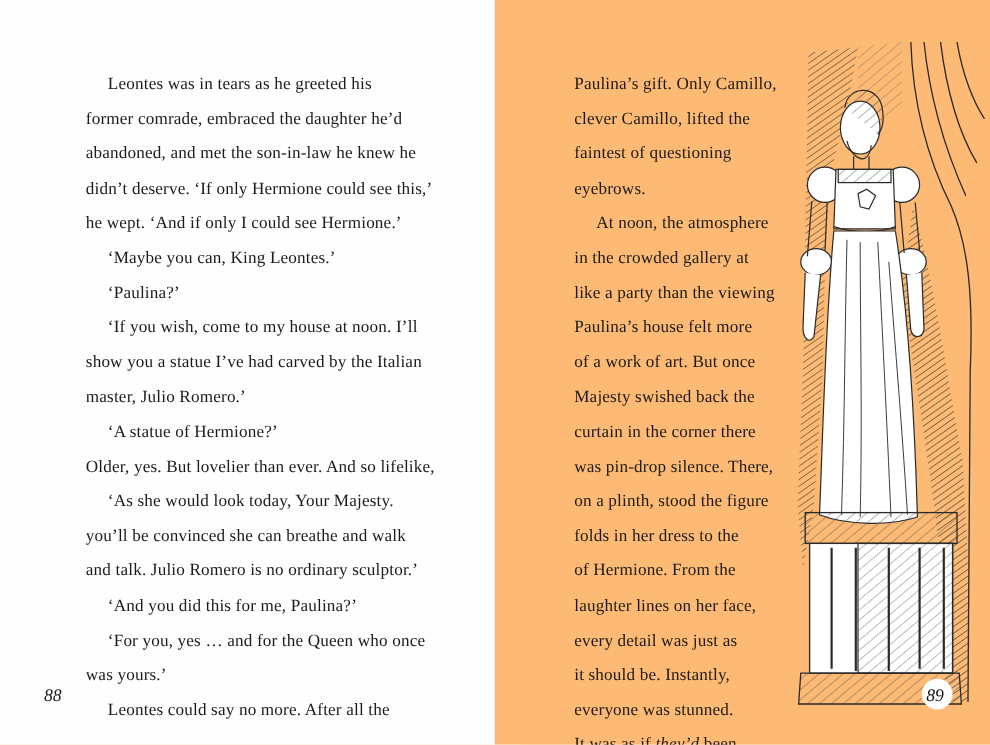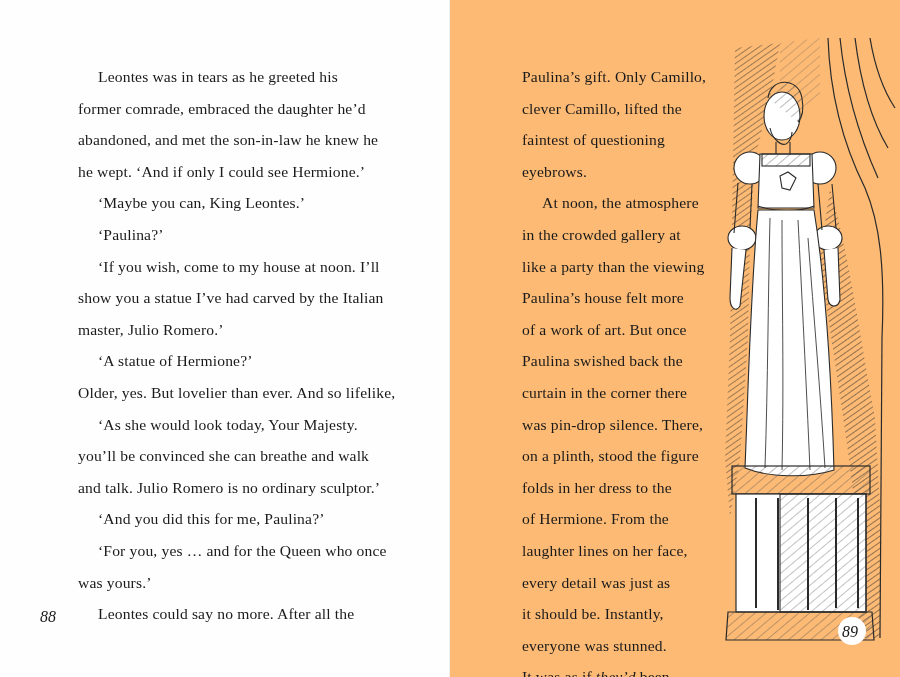--- a/index.html
+++ b/index.html
@@ -25,32 +25,33 @@
     letter-spacing: 0.15px;
   }
   .left-text { left: 78px; top: 61px; width: 310px; }
   .right-text { left: 522px; top: 61px; width: 178px; }
   .line { display: block; white-space: nowrap; height: 31.6px; }
   .line.indent { padding-left: 20px; }
   .line em { font-style: italic; }
   .page-num {
     position: absolute; font-style: italic; font-size: 16px;
   }
-  .page-num-left { left: 40px; top: 608px; }
+  .page-num-left { left: 40px; top: 624px; }
   .illustration { position: absolute; left: 710px; top: 38px; width: 190px; height: 620px; }
 </style>
 </head>
 <body>
 
 <div class="spread">
   <div class="page page-left">
     <div class="text-block left-text" id="left-text">
         <span class="line indent">Leontes was in tears as he greeted his</span>
         <span class="line">former comrade, embraced the daughter he’d</span>
         <span class="line">abandoned, and met the son-in-law he knew he</span>
+        <span class="line">didn’t deserve. ‘If only Hermione could see this,’</span>
         <span class="line">he wept. ‘And if only I could see Hermione.’</span>
         <span class="line indent">‘Maybe you can, King Leontes.’</span>
         <span class="line indent">‘Paulina?’</span>
         <span class="line indent">‘If you wish, come to my house at noon. I’ll</span>
         <span class="line">show you a statue I’ve had carved by the Italian</span>
         <span class="line">master, Julio Romero.’</span>
         <span class="line indent">‘A statue of Hermione?’</span>
         <span class="line">Older, yes. But lovelier than ever. And so lifelike,</span>
         <span class="line indent">‘As she would look today, Your Majesty.</span>
         <span class="line">you’ll be convinced she can breathe and walk</span>
@@ -67,21 +68,21 @@
     <div class="text-block right-text" style="left:72px;" id="right-text">
         <span class="line">Paulina’s gift. Only Camillo,</span>
         <span class="line">clever Camillo, lifted the</span>
         <span class="line">faintest of questioning</span>
         <span class="line">eyebrows.</span>
         <span class="line indent">At noon, the atmosphere</span>
         <span class="line">in the crowded gallery at</span>
         <span class="line">like a party than the viewing</span>
         <span class="line">Paulina’s house felt more</span>
         <span class="line">of a work of art. But once</span>
-        <span class="line">Paulina swished back the</span>
+        <span class="line">Majesty swished back the</span>
         <span class="line">curtain in the corner there</span>
         <span class="line">was pin-drop silence. There,</span>
         <span class="line">on a plinth, stood the figure</span>
         <span class="line">folds in her dress to the</span>
         <span class="line">of Hermione. From the</span>
         <span class="line">laughter lines on her face,</span>
         <span class="line">every detail was just as</span>
         <span class="line">it should be. Instantly,</span>
         <span class="line">everyone was stunned.</span>
         <span class="line"><span>It was as if </span><em>they’d</em><span> been</span></span>

